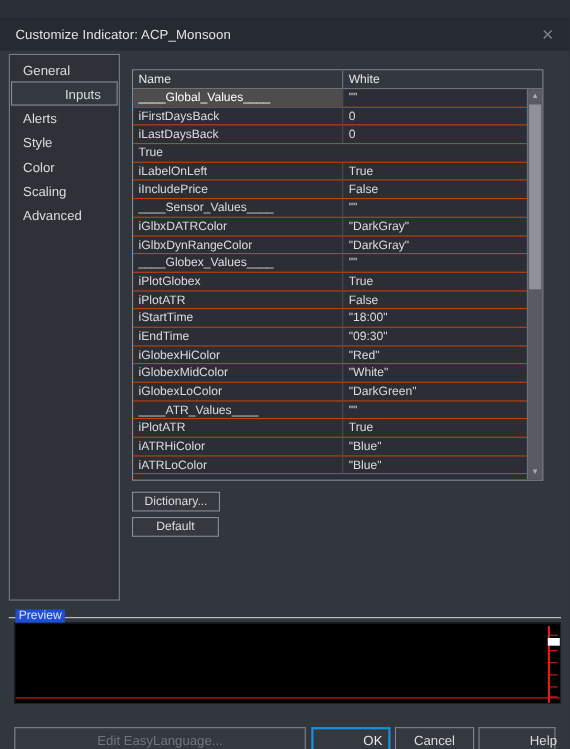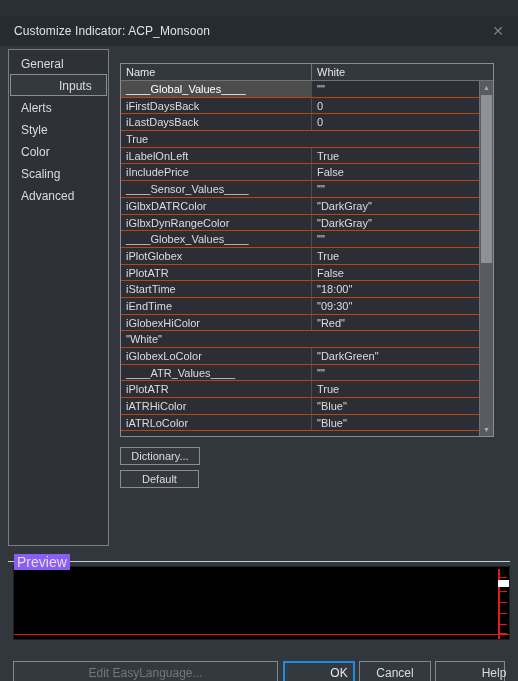--- a/index.html
+++ b/index.html
@@ -114,22 +114,22 @@
     box-sizing:border-box;
   }
   .dict-btn{position:absolute;left:10px;top:398px;width:80px;height:18px;}
   .dflt-btn{position:absolute;left:10px;top:421px;width:79px;height:18px;}
 
   
   .preview-group{
     position:absolute;left:8px;top:538px;width:502px;height:100px;
   }
   .pv-legend{
-    position:absolute;left:6px;top:0;font-size:14px;color:#e0e0e0;
-    background:#8b5cf6;padding:0 3px;z-index:2;
+    position:absolute;left:6px;top:0;font-size:11px;color:#e0e0e0;
+    background:#1d4ed8;padding:0 3px;z-index:2;
   }
   .pv-rule{
     position:absolute;left:6px;top:7px;right:0;height:1px;background:#c9ccd1;
   }
   .pv-rule-left{position:absolute;left:0;top:7px;width:8px;height:1px;background:#c9ccd1;}
   .pv-box{
     position:absolute;left:5px;top:12px;width:497px;height:74px;
     background:#000000;
     border:1px solid #1c1f24;
     box-sizing:border-box;
@@ -236,20 +236,21 @@
           </div>
           <div class="row">
             <div class="cell name">iEndTime</div>
             <div class="cell value">"09:30"</div>
           </div>
           <div class="row">
             <div class="cell name">iGlobexHiColor</div>
             <div class="cell value">"Red"</div>
           </div>
           <div class="row">
+            <div class="cell name">iGlobexMidColor</div>
             <div class="cell value">"White"</div>
           </div>
           <div class="row">
             <div class="cell name">iGlobexLoColor</div>
             <div class="cell value">"DarkGreen"</div>
           </div>
           <div class="row">
             <div class="cell name">____ATR_Values____</div>
             <div class="cell value">""</div>
           </div>

